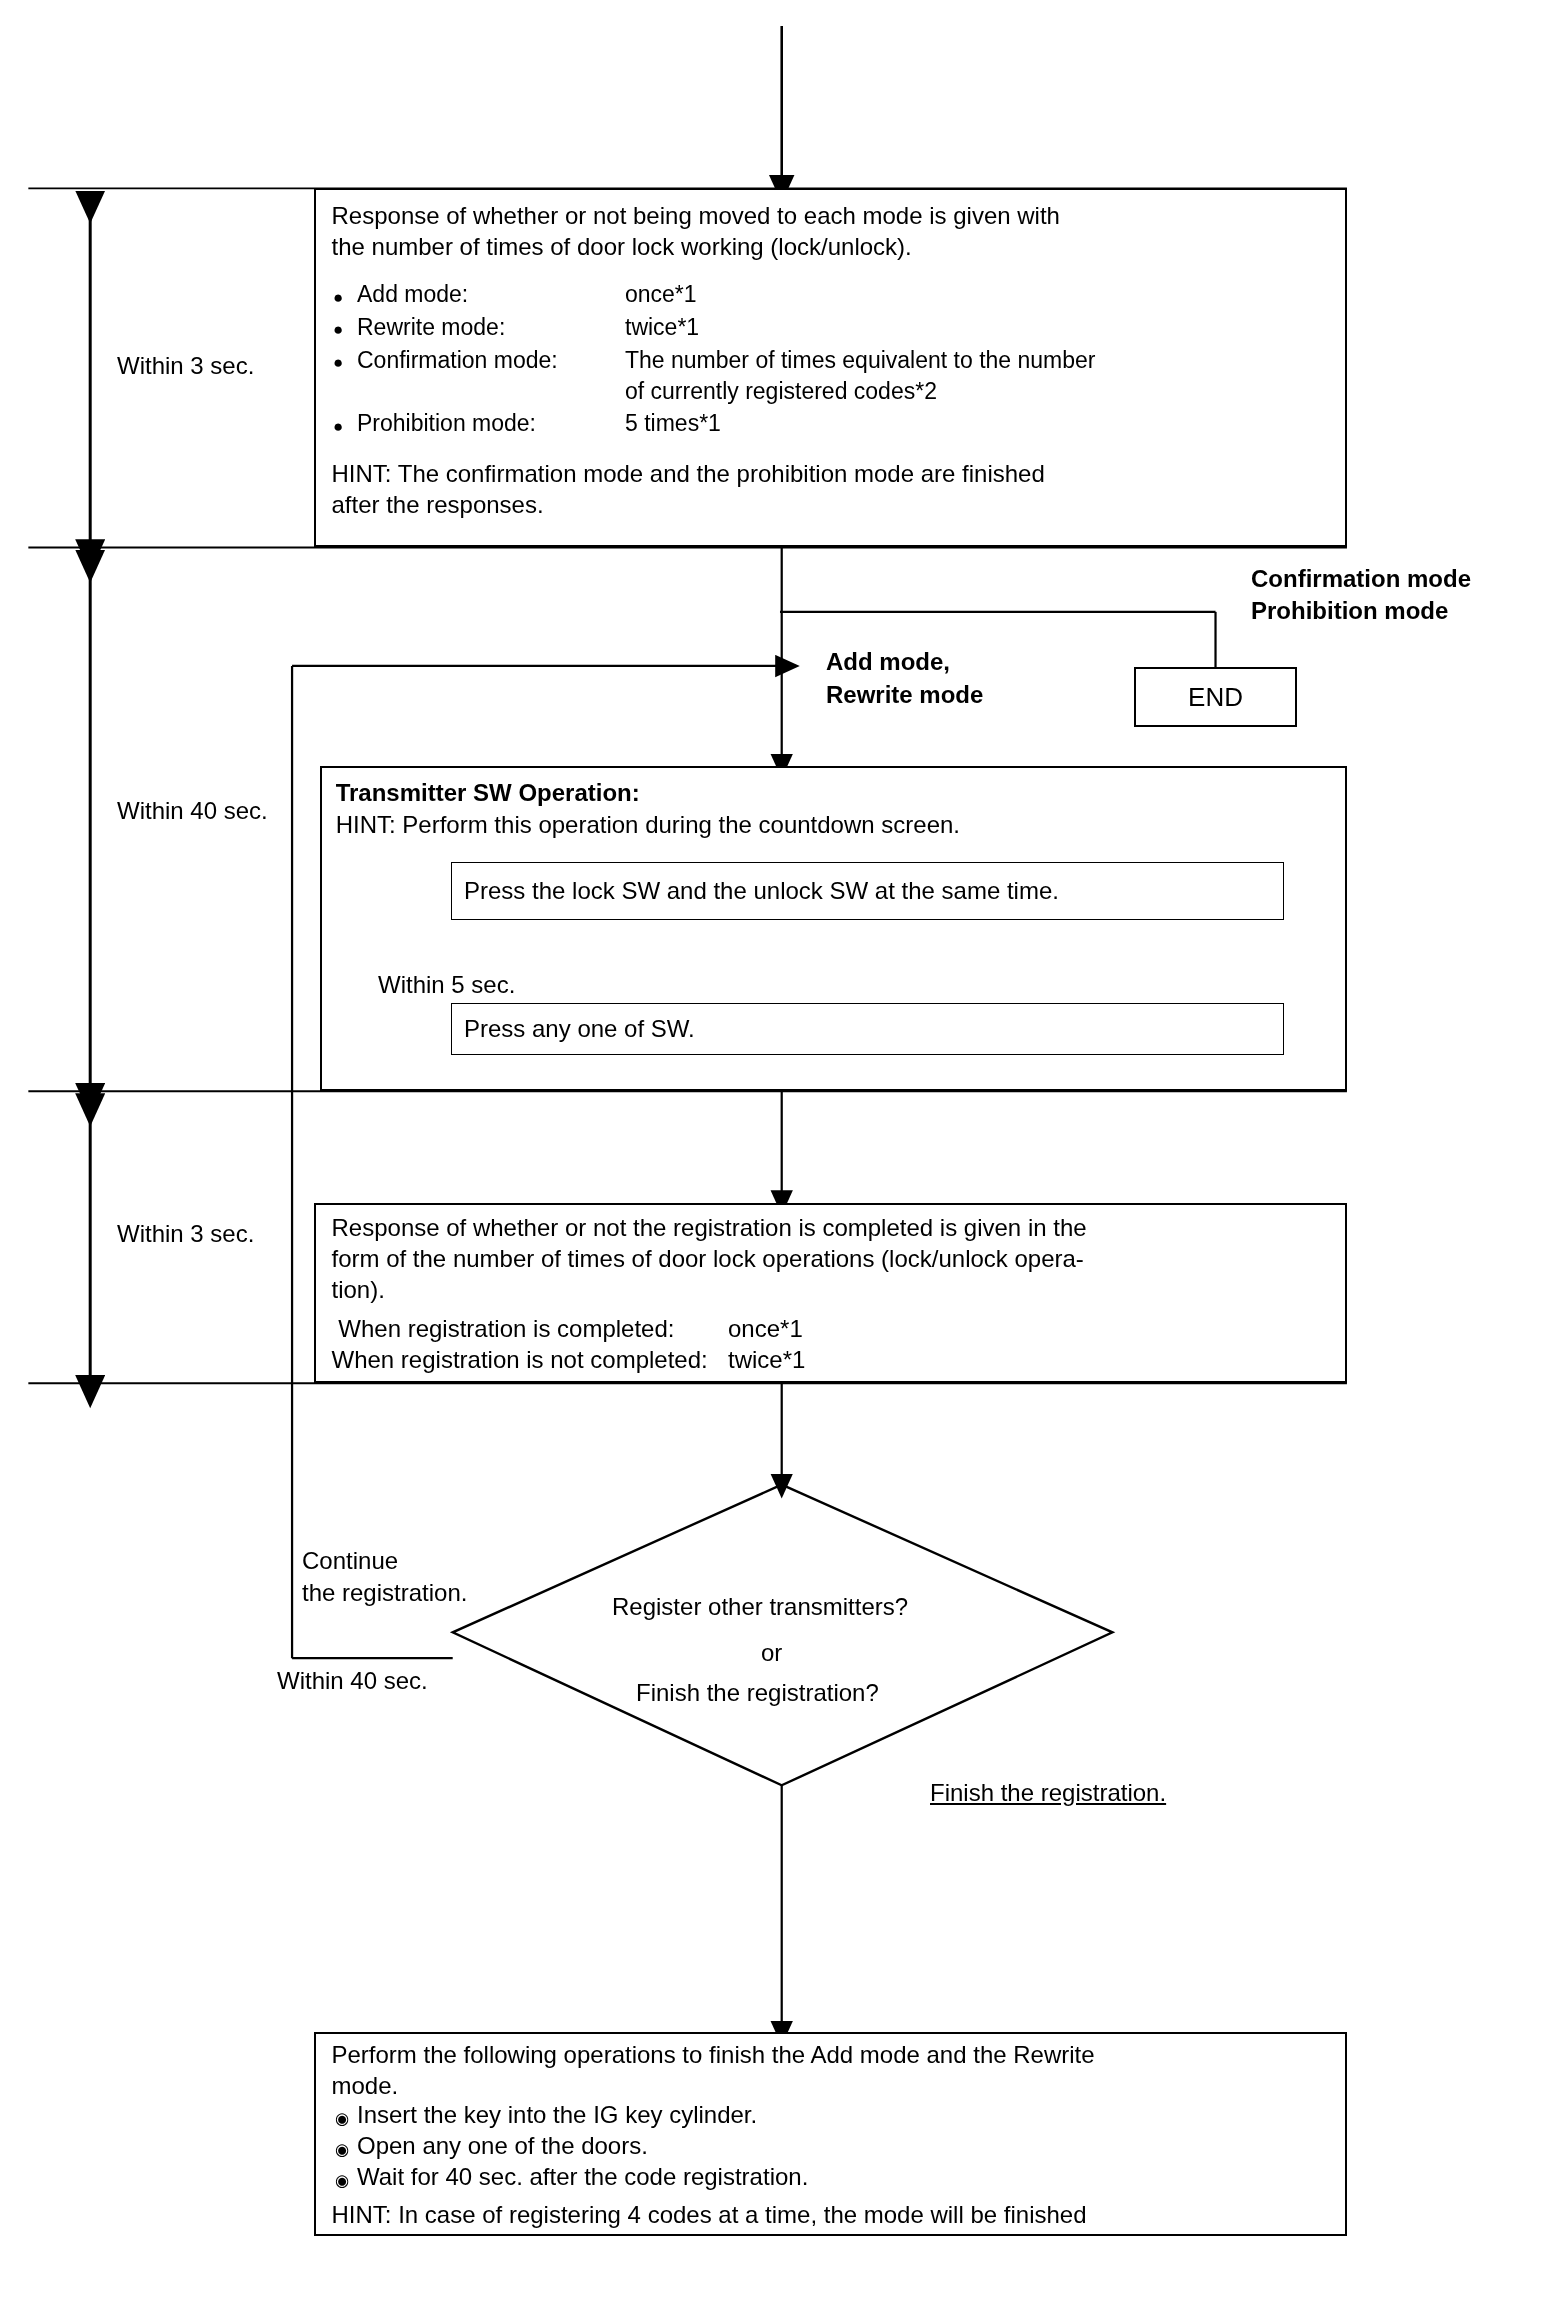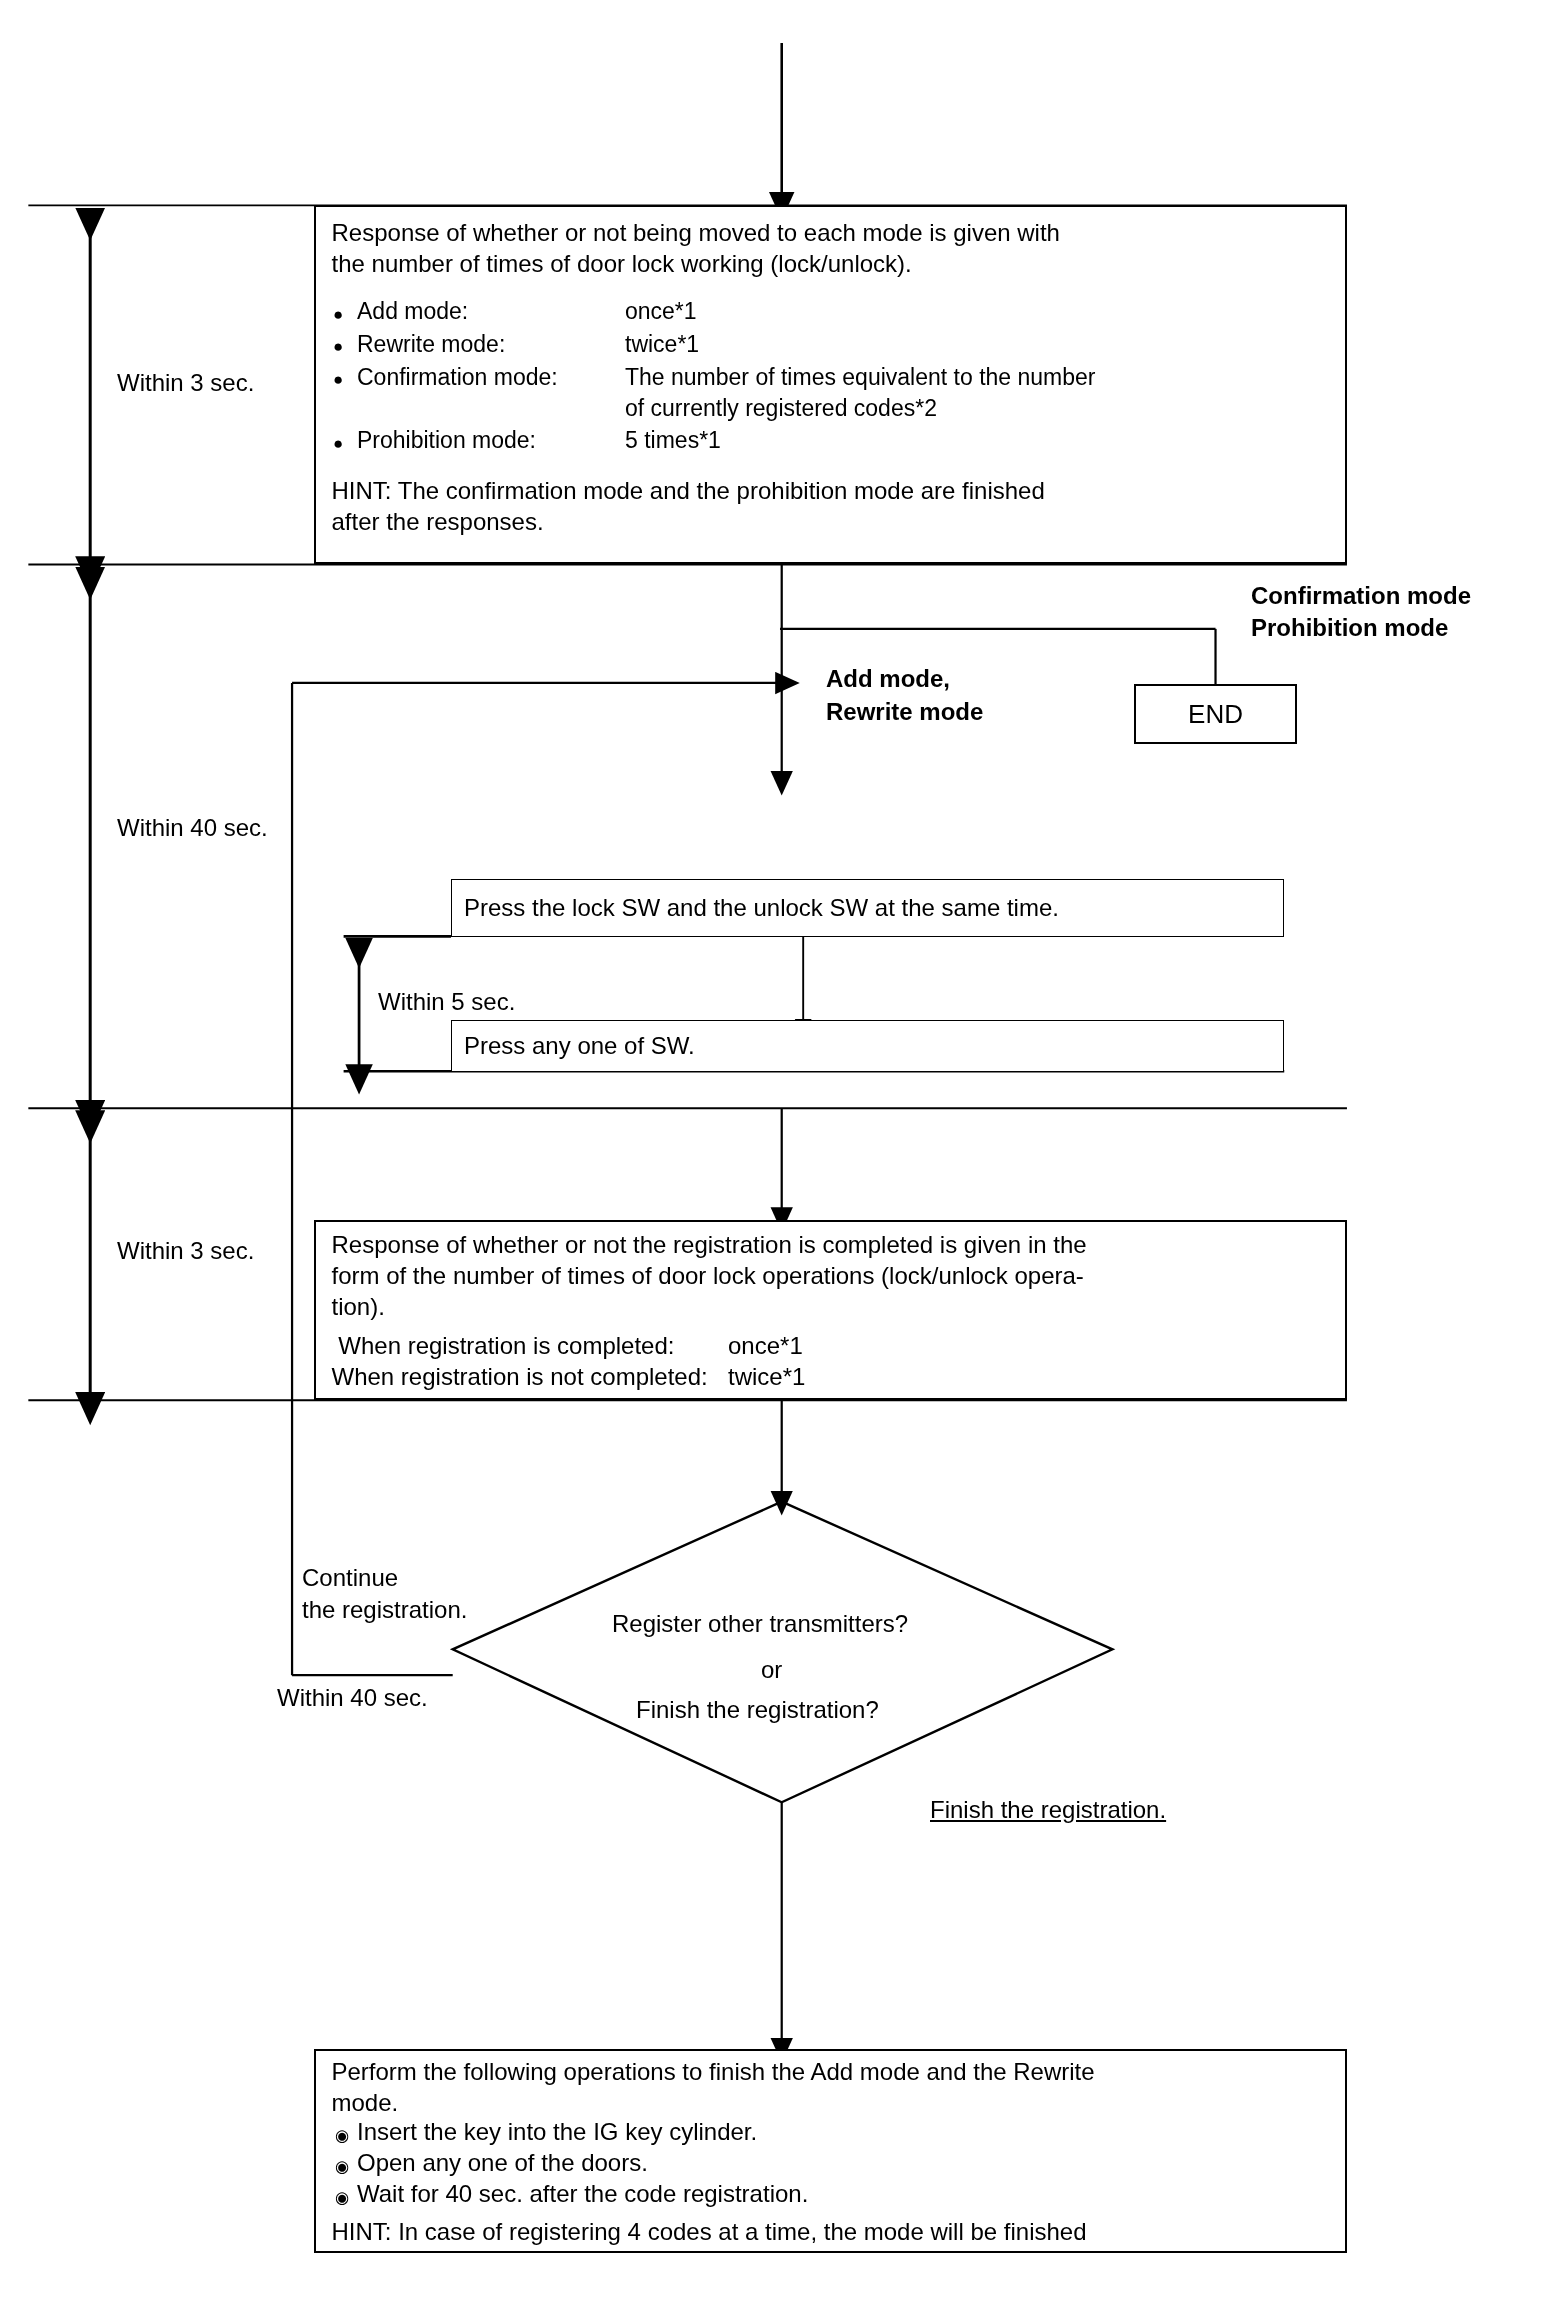--- a/index.html
+++ b/index.html
@@ -1,19 +1,19 @@
 <!DOCTYPE html>
 <html style="font-size:13.7px"><head>
 <meta charset="utf-8">
 <style>
   html,body{margin:0;padding:0;background:#fff;}
   body{width:1566px;height:2319px;position:relative;
        font-family:"Liberation Sans","DejaVu Sans",sans-serif;color:#000;
        -webkit-font-smoothing:none;}
-  #root{position:absolute;left:0;top:17px;width:1566px;height:2236px;overflow:hidden;}
+  #root{position:absolute;left:0;top:0;width:1566px;height:2236px;overflow:hidden;}
   svg.lines{position:absolute;left:0;top:0;width:1566px;height:2319px;pointer-events:none;}
 
   .box{position:absolute;border:2.6px solid #000;background:#fff;box-sizing:border-box;}
   .ibox{position:absolute;border:1.7px solid #000;background:#fff;box-sizing:border-box;}
   .txt{position:absolute;white-space:pre;}
 
   .f28{font-size:24px;line-height:31px;}
   .f27{font-size:23px;line-height:30px;}
   .b{font-weight:bold;}
 
@@ -102,20 +102,24 @@
   <div class="txt f28 b" style="left:1251px;top:563px;">Confirmation mode</div>
   <div class="txt f28 b" style="left:1251px;top:595px;">Prohibition mode</div>
 
   <div class="txt f28 b" style="left:826px;top:646px;">Add mode,</div>
   <div class="txt f28 b" style="left:826px;top:679px;">Rewrite mode</div>
 
   <div class="endbox" style="left:1134px;top:667px;width:163px;height:60px;justify-content:center;">
     <span>END</span>
   </div>
 
+  <div class="box" style="left:320px;top:766px;width:1027px;height:325px;">
+    <div class="txt f28 b" style="left:13.7px;top:8.6px;">Transmitter SW Operation:</div>
+    <div class="txt f28" style="left:13.7px;top:41px;">HINT: Perform this operation during the countdown screen.</div>
+  </div>
 
   <div class="ibox" style="left:451px;top:862px;width:833px;height:58px;">
     <div class="txt f28" style="left:12px;top:12px;">Press the lock SW and the unlock SW at the same time.</div>
   </div>
 
   <div class="ibox" style="left:451px;top:1003px;width:833px;height:52px;">
     <div class="txt f28" style="left:12px;top:8.6px;">Press any one of SW.</div>
   </div>
 
   <div class="txt f28" style="left:378px;top:969px;text-align:right;">Within 5 sec.</div>

